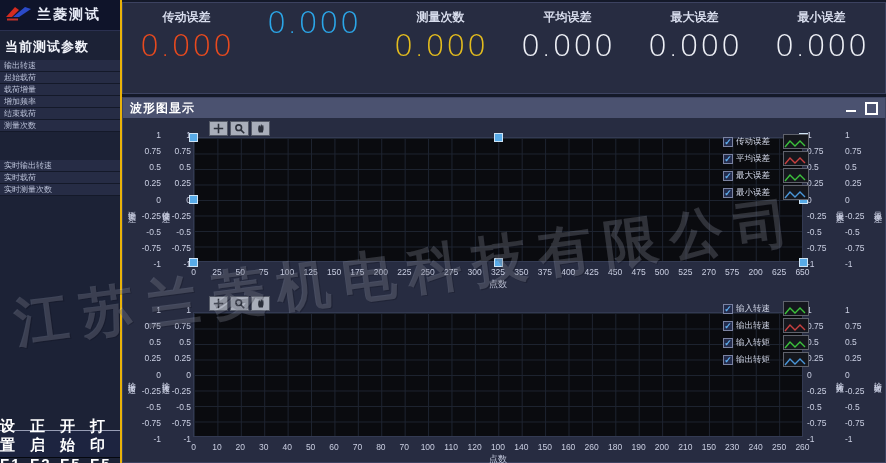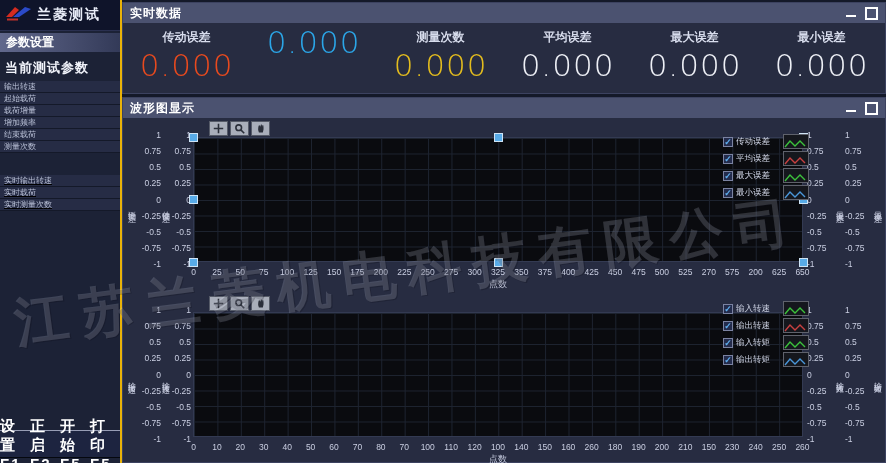--- a/index.html
+++ b/index.html
@@ -10,21 +10,21 @@
     background:#1c2236;border-right:2px solid #eab308;display:flex;flex-direction:column;}
   .logo-bar{height:30px;background:#0f142a;display:flex;align-items:center;gap:4px;
     padding:0 5px;border-bottom:1px solid #2a3050;}
   .app-title{color:#e9edf8;font-weight:bold;font-size:14px;letter-spacing:2px;}
   .side-h1{height:17px;line-height:17px;margin-top:2px;background:linear-gradient(90deg,#61688c,#333a58);
     color:#fff;font-size:12px;font-weight:bold;padding:1px 6px;}
   .side-h2{font-size:13px;font-weight:bold;color:#f2f4fb;padding:7px 5px 4px 5px;letter-spacing:1px;}
   ul.plist{list-style:none;margin:0;padding:0;}
   ul.plist li{height:11px;line-height:11px;font-size:8px;color:#bac1d7;background:#262c45;
     border-bottom:1px solid #141929;padding:0 4px;cursor:default;}
-  ul.rt{margin-top:22px;text-decoration:underline;}
+  ul.rt{margin-top:28px;}
   .side-btns{margin-top:auto;display:flex;flex-direction:row;padding-bottom:5px;}
   .side-btn{height:26px;margin-top:8px;background:#1d2440;border-top:1px solid #979db5;
     border-bottom:1px solid #05080f;color:#fff;font-weight:bold;font-size:15px;letter-spacing:2px;
     display:flex;align-items:center;justify-content:center;cursor:pointer;}
   
   .main{position:absolute;left:122px;top:0;right:0;bottom:0;background:#141929;}
   .panel{position:absolute;left:0;right:0;background:#272c41;border:1px solid #3c4260;box-sizing:border-box;}
   .panel-rt{top:2px;height:92px;}
   .panel-wf{top:97px;bottom:0;}
   .titlebar{height:20px;background:#4b5270;display:flex;align-items:center;padding:0 7px;
@@ -88,21 +88,20 @@
     <div class="logo-bar">
       <span>
         <svg width="28" height="17" viewBox="0 0 28 17">
           <path d="M1 12 L10 2 L14 5 L7 12 Z" fill="#d42b20"></path>
           <path d="M8 12 L20 2 L26 4 L14 12 Z" fill="#2b4ac8"></path>
           <rect x="2" y="13.5" width="11" height="2" fill="#c03028"></rect>
         </svg>
       </span>
       <span class="app-title">兰菱测试</span>
     </div>
-    <div class="side-h1">参数设置</div>
     <div class="side-h2">当前测试参数</div>
     <ul class="plist" id="param-list">
         <li>输出转速</li>
         <li>起始载荷</li>
         <li>载荷增量</li>
         <li>增加频率</li>
         <li>结束载荷</li>
         <li>测量次数</li>
       </ul>
     <ul class="plist rt" id="rt-list">
@@ -114,27 +113,20 @@
         <div class="side-btn">设 置F1</div>
         <div class="side-btn">正 启F2</div>
         <div class="side-btn">开 始F5</div>
         <div class="side-btn">打 印F5</div>
       </div>
   </aside>
 
   <div class="main">
 
     <section class="panel panel-rt">
-      <div class="titlebar">
-        <span>实时数据</span>
-        <span class="win-icons">
-          <span class="ic-min"></span>
-          <span class="ic-max"></span>
-        </span>
-      </div>
       <div class="metrics" id="metrics">
           <div class="metric">
             <div class="lab">传动误差</div>
             <div class="val" style="color: rgb(232, 74, 30);">0.000</div>
           </div>
           <div class="metric">
             <div class="val" style="color: rgb(43, 166, 232);">0.000</div>
           </div>
           <div class="metric">
             <div class="lab">测量次数</div>

